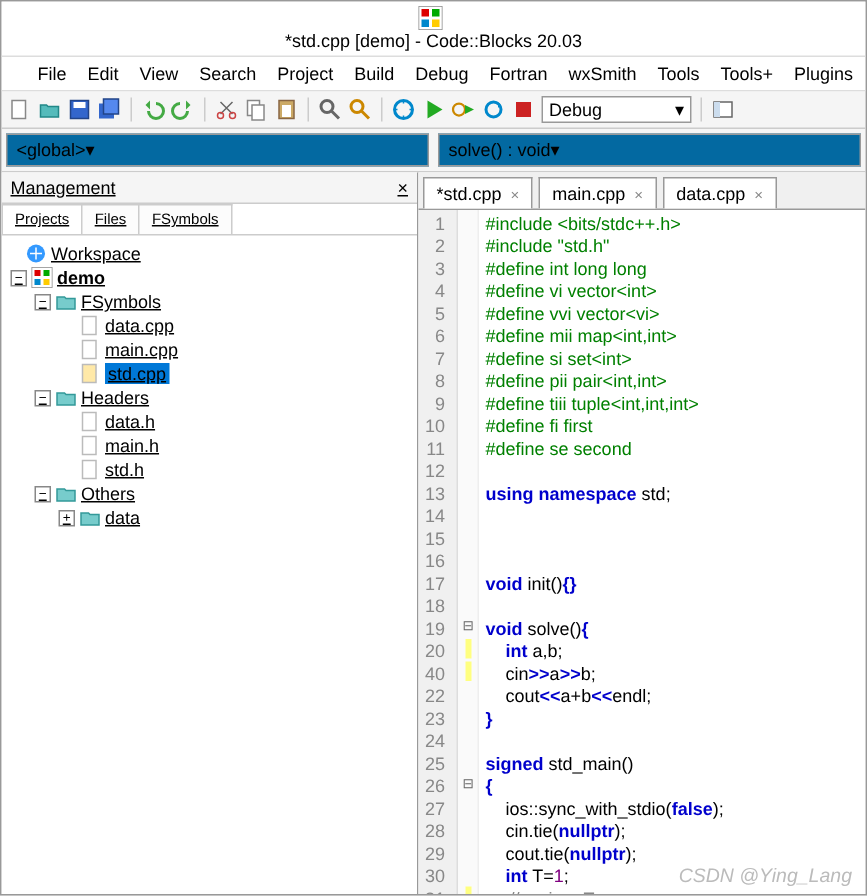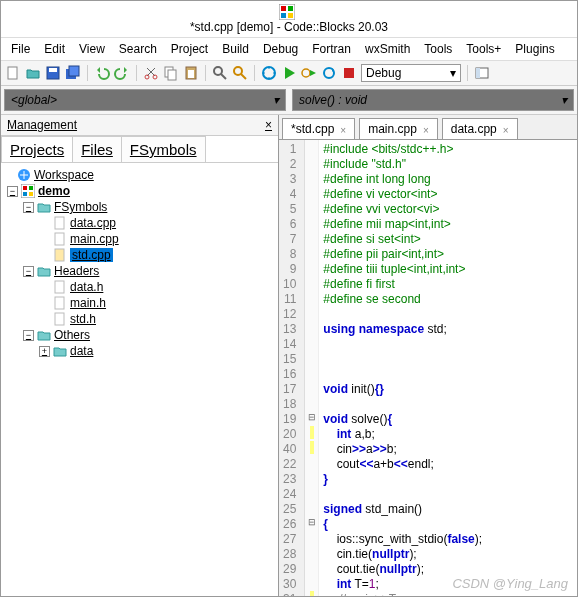--- a/index.html
+++ b/index.html
@@ -1,30 +1,30 @@
 <!DOCTYPE html>
 <html><head>
 <meta charset="utf-8">
 <style>
   * { margin:0; padding:0; box-sizing:border-box; font-family: Tahoma, Arial, sans-serif; font-size:12px; }
   body { background:#f0f0f0; width:578px; height:597px; overflow:hidden; border:1px solid #999; }
   .titlebar { display:flex; align-items:center; padding:3px 6px; background:#fff; border-bottom:1px solid #ddd;flex-direction:column; }
   .titlebar .ico { width:16px; height:16px; margin-right:5px; }
-  .menubar { display:flex; background:#fff; padding:2px 4px; gap:2px; border-bottom:1px solid #ddd; }
+  .menubar { display:flex; background:#fff; padding:2px 18px; gap:2px; border-bottom:1px solid #ddd; }
   .menubar span { padding:2px 6px; cursor:default; }
   .toolbar { display:flex; align-items:center; background:#f5f5f5; padding:3px 4px; border-bottom:1px solid #ccc; gap:4px; }
   .toolbar .sep { width:1px; height:16px; background:#ccc; margin:0 2px; }
   .toolbar .ico { width:16px; height:16px; display:flex; align-items:center; justify-content:center; }
   .selectorbar { display:flex; background:#f5f5f5; border-bottom:1px solid #ccc; }
-  .selectorbar .sel { flex:1; background:#737373; border:1px solid #999; margin:3px; padding:3px 6px; display:flex; justify-content:space-between; align-items:center;font-style:italic; }
+  .selectorbar .sel { flex:1; background:#0369a1; border:1px solid #999; margin:3px; padding:3px 6px; display:flex; justify-content:flex-start; align-items:center; }
   .main { display:flex; height:calc(100% - 100px); }
   .panel { width:278px; border-right:1px solid #999; background:#fff; display:flex; flex-direction:column;text-decoration:underline; }
   .phead { display:flex; justify-content:space-between; align-items:center; padding:3px 6px; border-bottom:1px solid #ccc; background:#f5f5f5;}
   .ptabs { display:flex; border-bottom:1px solid #ccc; }
-  .ptabs span { padding:4px 8px; border:1px solid #ccc; border-bottom:none; background:#fcfcfc; margin-right:-1px; font-size:15px;}
+  .ptabs span { padding:4px 8px; border:1px solid #ccc; border-bottom:none; background:#fcfcfc; margin-right:-1px; font-size:10px;}
   .ptabs span.active { background:#fff; }
   .tree { padding:4px 2px; flex:1; overflow:auto; }
   .tree-row { display:flex; align-items:center; padding:1px 0; white-space:nowrap; }
   .tree-row .tw { width:11px; height:11px; border:1px solid #888; text-align:center; line-height:8px; font-size:9px; margin-right:3px; cursor:default;}
   .tree-row .sp { display:inline-block; }
   .tree-row .fi { width:14px; height:14px; margin-right:3px; }
   .tree-row.sel span.lbl { background:#0078d7; color:#000000; padding:0 2px;}
   .editor { flex:1; display:flex; flex-direction:column; background:#fff; }
   .etabs { display:flex; padding:3px 3px 0 3px; background:#f0f0f0; border-bottom:1px solid #999;}
   .etab { display:flex; align-items:flex-end; padding:3px 8px; border:1px solid #999; background:#fff; margin-right:4px; border-bottom:none; font-size:12px;}

